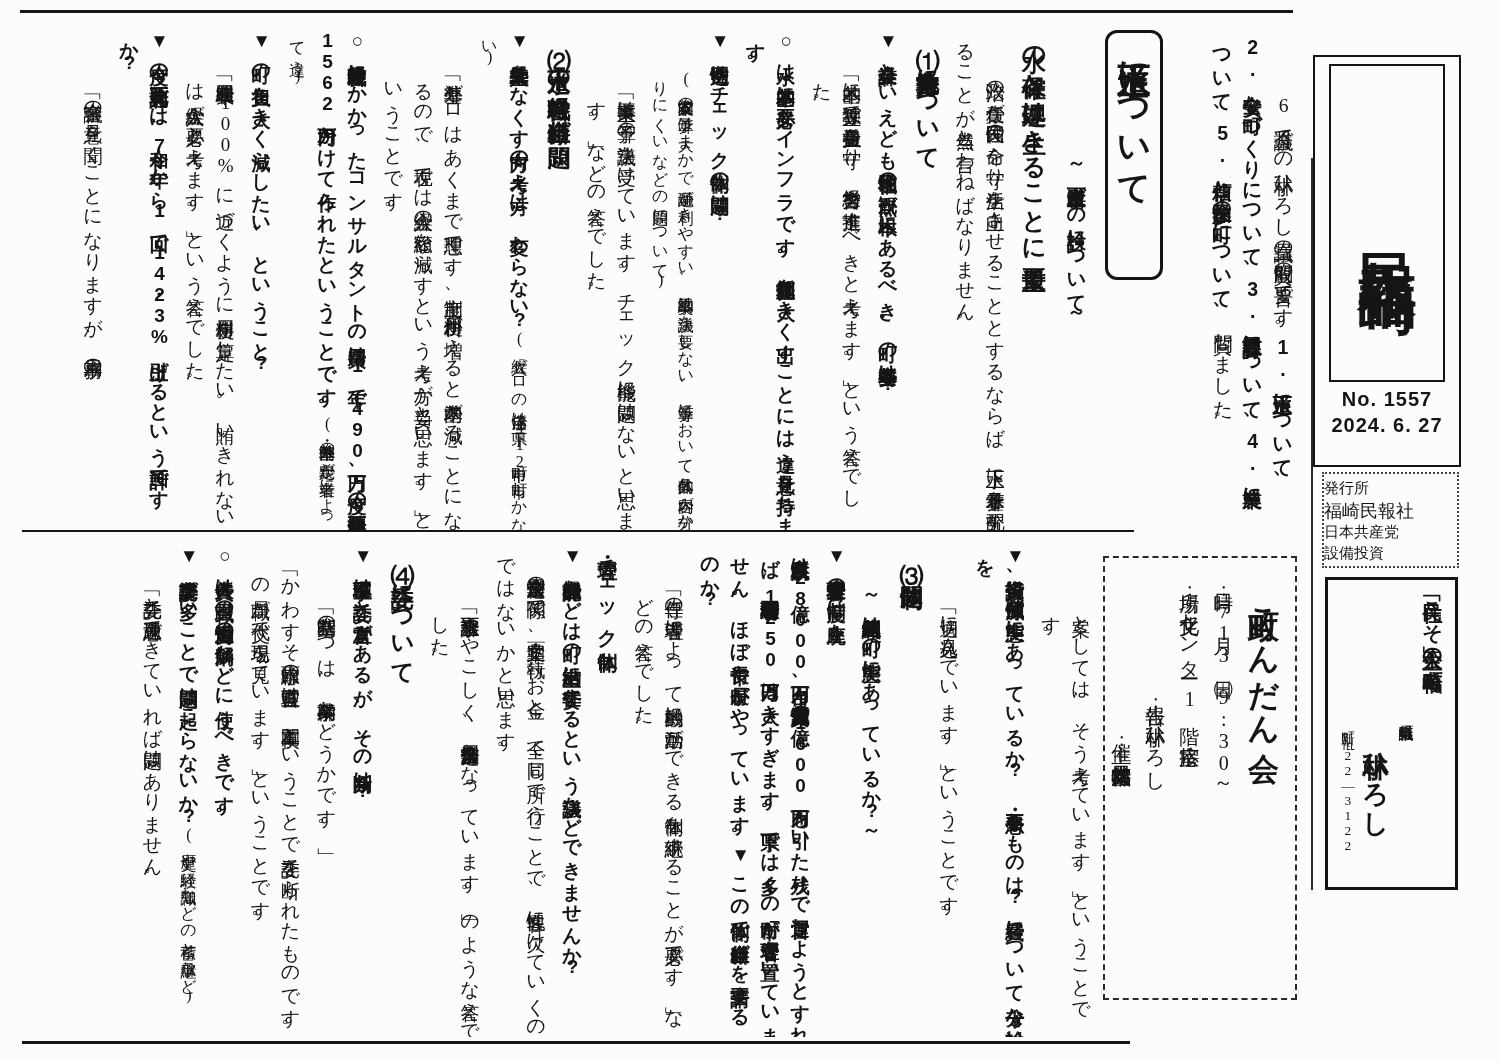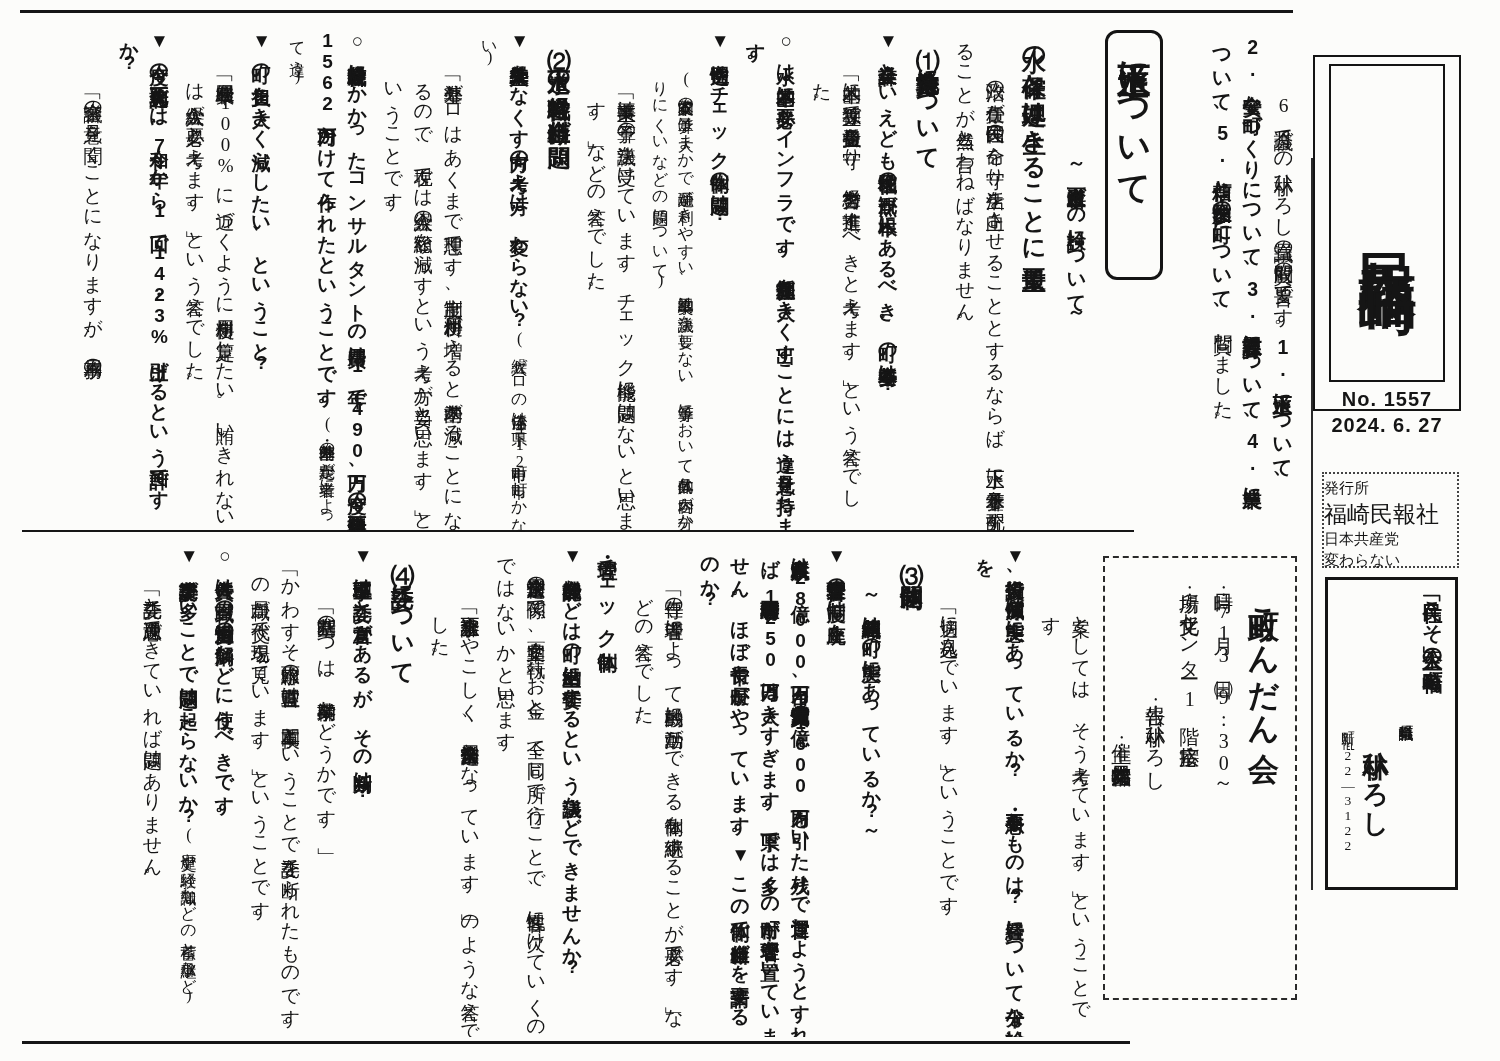--- a/index.html
+++ b/index.html
@@ -11,34 +11,34 @@
   .vflow { writing-mode:vertical-rl; text-orientation:upright; }
 
   
   .rule { position:absolute; background:#161616; }
   .rule-top    { left:20px;  top:10px;   width:1273px; height:3px; }
   .rule-mid    { left:22px;  top:530px;  width:1112px; height:2px; }
   .rule-bottom { left:22px;  top:1041px; width:1108px; height:3px; }
   .vline       { left:1311px; top:158px; width:2px; height:732px; background:#2a2a2a; position:absolute; }
 
   
-  .masthead-frame { position:absolute; left:1313px; top:55px; width:148px; height:356px;
+  .masthead-frame { position:absolute; left:1313px; top:55px; width:148px; height:412px;
     border:2px solid #141414; box-sizing:border-box; }
   .masthead-title-box { width:116px; height:318px; margin:7px auto 4px auto; border:2px solid #141414;
     display:flex; align-items:center; justify-content:center; box-sizing:border-box; }
   .masthead-title { margin:0; writing-mode:vertical-rl; text-orientation:upright;
     font:700 58px "Liberation Serif", serif; letter-spacing:8px; }
   .issue-info { text-align:center; font:700 20px "Liberation Sans", sans-serif;
     letter-spacing:1px; line-height:1.3; margin-top:4px; }
 
   .publisher-box { position:absolute; left:1322px; top:472px; width:137px; height:96px;
     border:2px dotted #444; box-sizing:border-box; text-align:left;
     font-family:"Liberation Serif", serif; padding-top:4px; }
   .publisher-box .pub-label { font-size:15px; line-height:1.4; }
-  .publisher-box .pub-name  { font-size:23px; line-height:1.35; }
+  .publisher-box .pub-name  { font-size:18px; line-height:1.35; }
   .publisher-box .pub-line  { font-size:15px; line-height:1.4;font-family:Liberation Mono, monospace; }
 
   .profile-box { position:absolute; left:1325px; top:577px; width:133px; height:313px;
     border:3px solid #141414; box-sizing:border-box; padding:8px 9px; }
   .profile-box p { margin:0 0 0 3px; }
   .slogan { font:700 20px "Liberation Sans", sans-serif; line-height:1.35; }
   .role   { font-size:14.5px; line-height:1.45; text-indent:126px; }
   .kname  { font:700 26px "Liberation Sans", sans-serif; line-height:1.25; text-indent:146px; }
   .kaddr  { font-size:13.5px; line-height:1.4; text-indent:133px; }
 
@@ -94,21 +94,21 @@
     <div class="issue-info">
       <div>No. 1557</div>
       <div>2024. 6. 27</div>
     </div>
   </header>
 
   <div class="publisher-box">
     <div class="pub-label">発行所</div>
     <div class="pub-name">福崎民報社</div>
     <div class="pub-line">日本共産党</div>
-    <div class="pub-line">変わらない</div>
+    <div class="pub-line">設備投資</div>
   </div>
 
   <aside class="profile-box vflow">
     <p class="slogan">「住民こそ主人公」の福崎町を</p>
     <p class="role">福崎町議会議員</p>
     <p class="kname">小林ひろし</p>
     <p class="kaddr">新町　℡22―3122</p>
   </aside>
 
   <div class="intro vflow">

